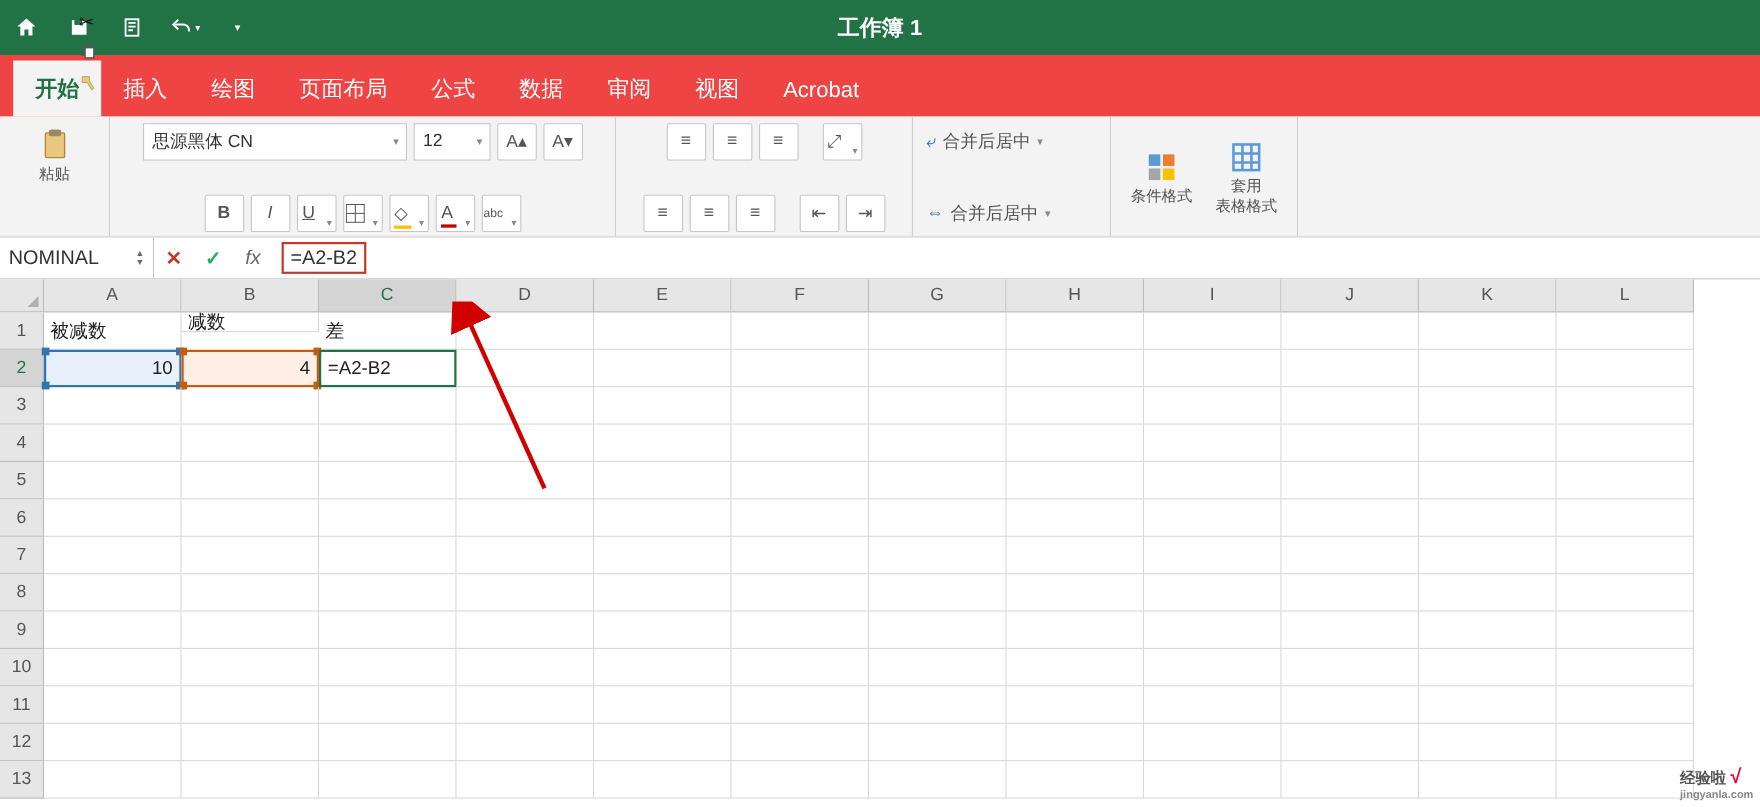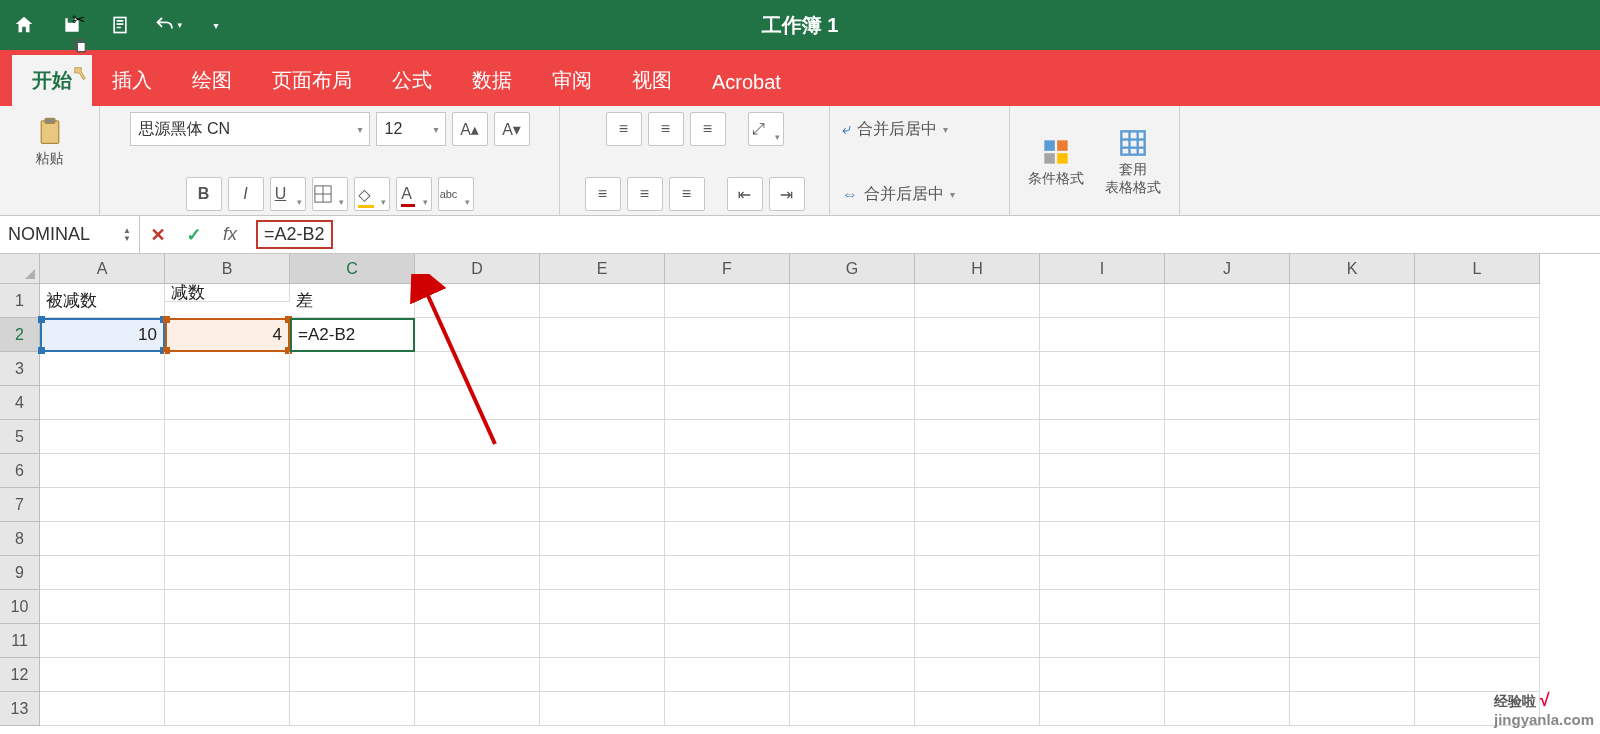--- a/index.html
+++ b/index.html
@@ -61,21 +61,21 @@
   .ref-handle { position:absolute; width:7px; height:7px; }
   .ha-tl{ top:-4px; left:-4px;} .ha-tr{ top:-4px; right:-4px;} .ha-bl{ bottom:-4px; left:-4px;} .ha-br{ bottom:-4px; right:-4px;}
   .ref-a2 .ref-handle{ background:#2e75b6;}
   .ref-b2 .ref-handle{ background:#c55a11;}
 
   
   .arrow { position: absolute; pointer-events: none; }
 
   .watermark { position: absolute; right: 6px; bottom: 6px; font-size: 14px; color: #555; font-weight: bold; }
   .watermark .red { color: #e03; font-size: 18px; font-weight: bold; }
-  .watermark .sub { font-size: 15px; color: #888; display:block; text-align:right; }
+  .watermark .sub { font-size: 10px; color: #888; display:block; text-align:right; }
 </style>
 </head>
 <body>
 
 <div class="titlebar">
   <div class="qat">
     <span class="qat-btn">
         <svg width="22" height="22" viewBox="0 0 24 24" fill="#fff">
           <path d="M12 3l9 8h-3v9h-4v-6H10v6H6v-9H3z"></path>
         </svg>

